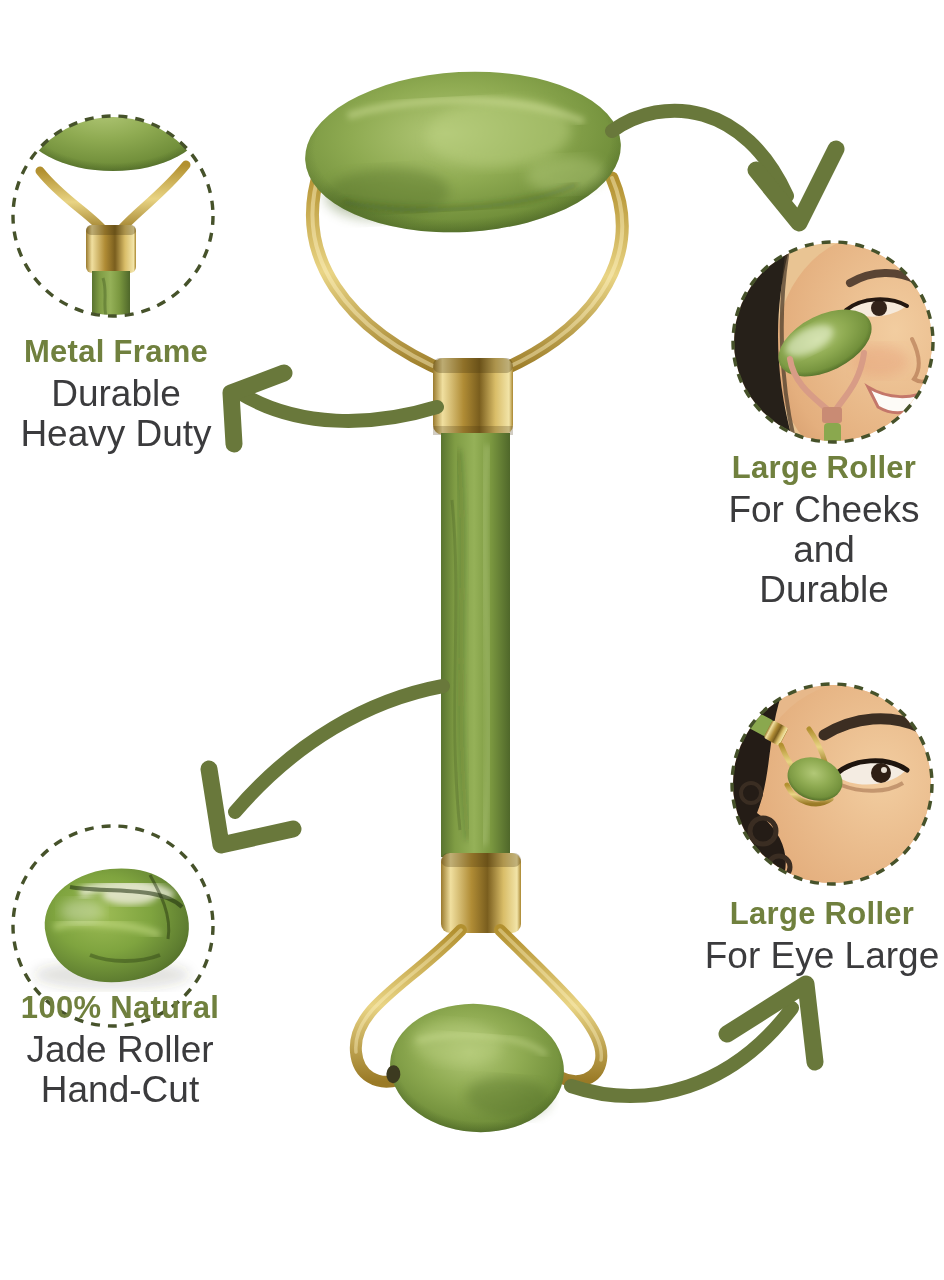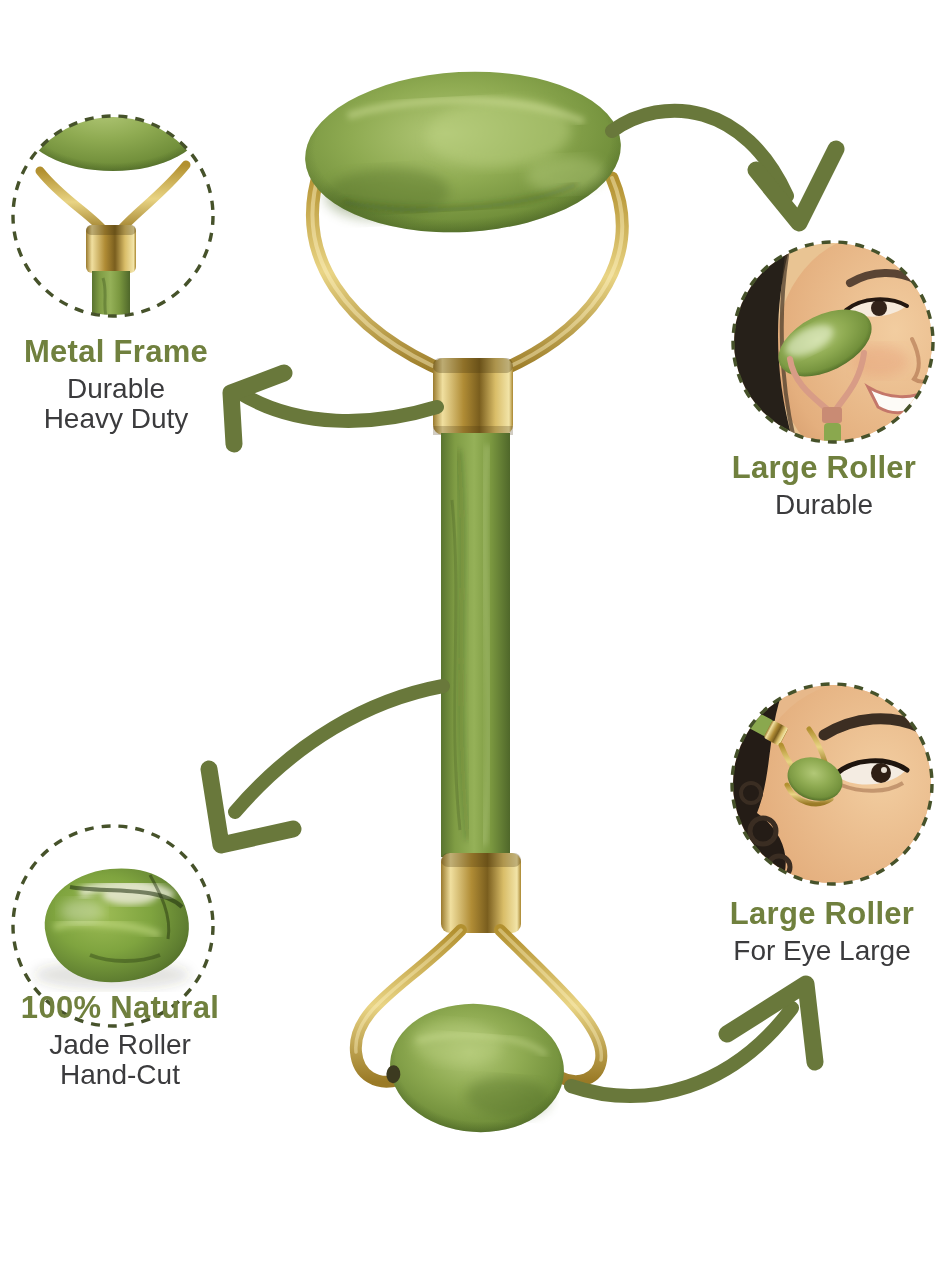--- a/index.html
+++ b/index.html
@@ -17,21 +17,21 @@
     text-align: center;
   }
   .callout .title {
     font-size: 31px;
     font-weight: bold;
     color: #70803e;
     letter-spacing: 0.3px;
     line-height: 1.05;
   }
   .callout .line {
-    font-size: 28px;
+    font-size: 37px;
     font-weight: 400;
     color: #3b3b3d;
     line-height: 1.09;
   }
   .callout .title { margin-bottom: 5px; }
   #co-metal   { left: 0px;   top: 336px;  width: 232px; }
   #co-cheeks  { left: 704px; top: 452px;  width: 240px; }
   #co-eye     { left: 700px; top: 898px;  width: 244px; }
   #co-natural { left: 0px;   top: 992px; width: 240px; }
 </style>
@@ -262,20 +262,21 @@
   </svg>
 
   <div class="callout" id="co-metal">
     <div class="title">Metal Frame</div>
     <div class="line">Durable</div>
     <div class="line">Heavy Duty</div>
   </div>
 
   <div class="callout" id="co-cheeks">
     <div class="title">Large Roller</div>
+    <div class="line">For Cheeks and</div>
     <div class="line">Durable</div>
   </div>
 
   <div class="callout" id="co-eye">
     <div class="title">Large Roller</div>
     <div class="line">For Eye Large</div>
   </div>
 
   <div class="callout" id="co-natural">
     <div class="title">100% Natural</div>

